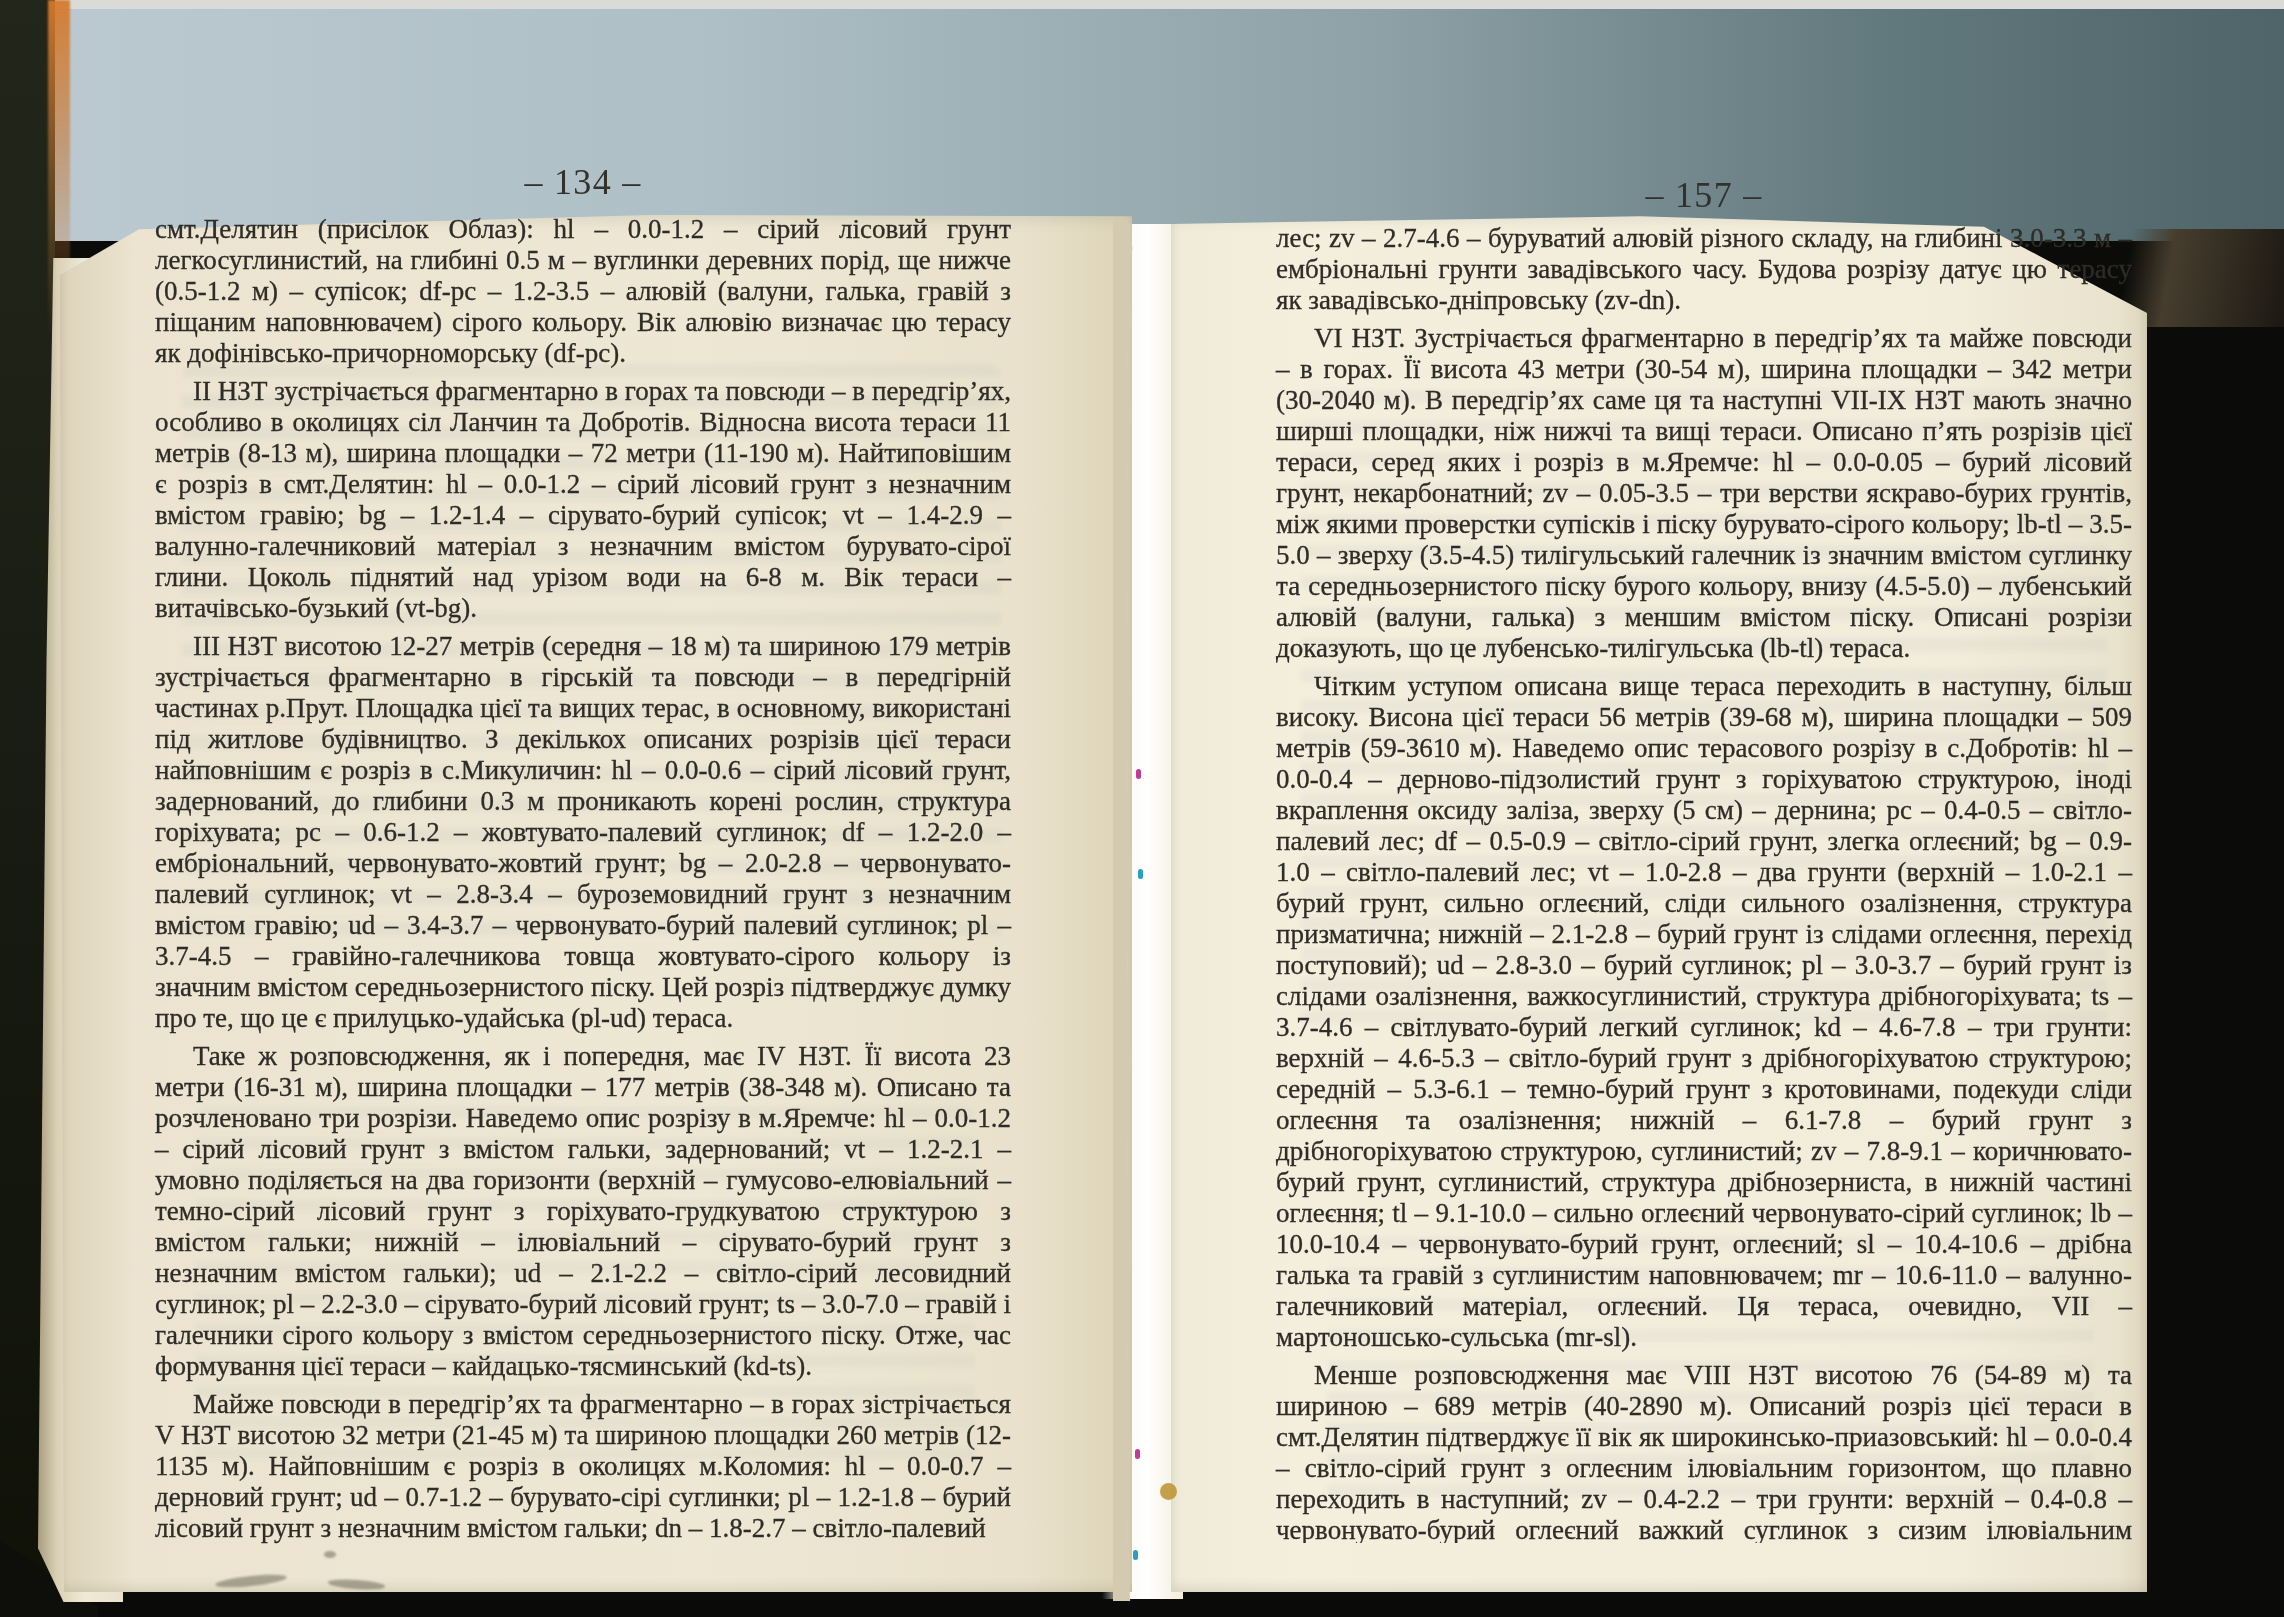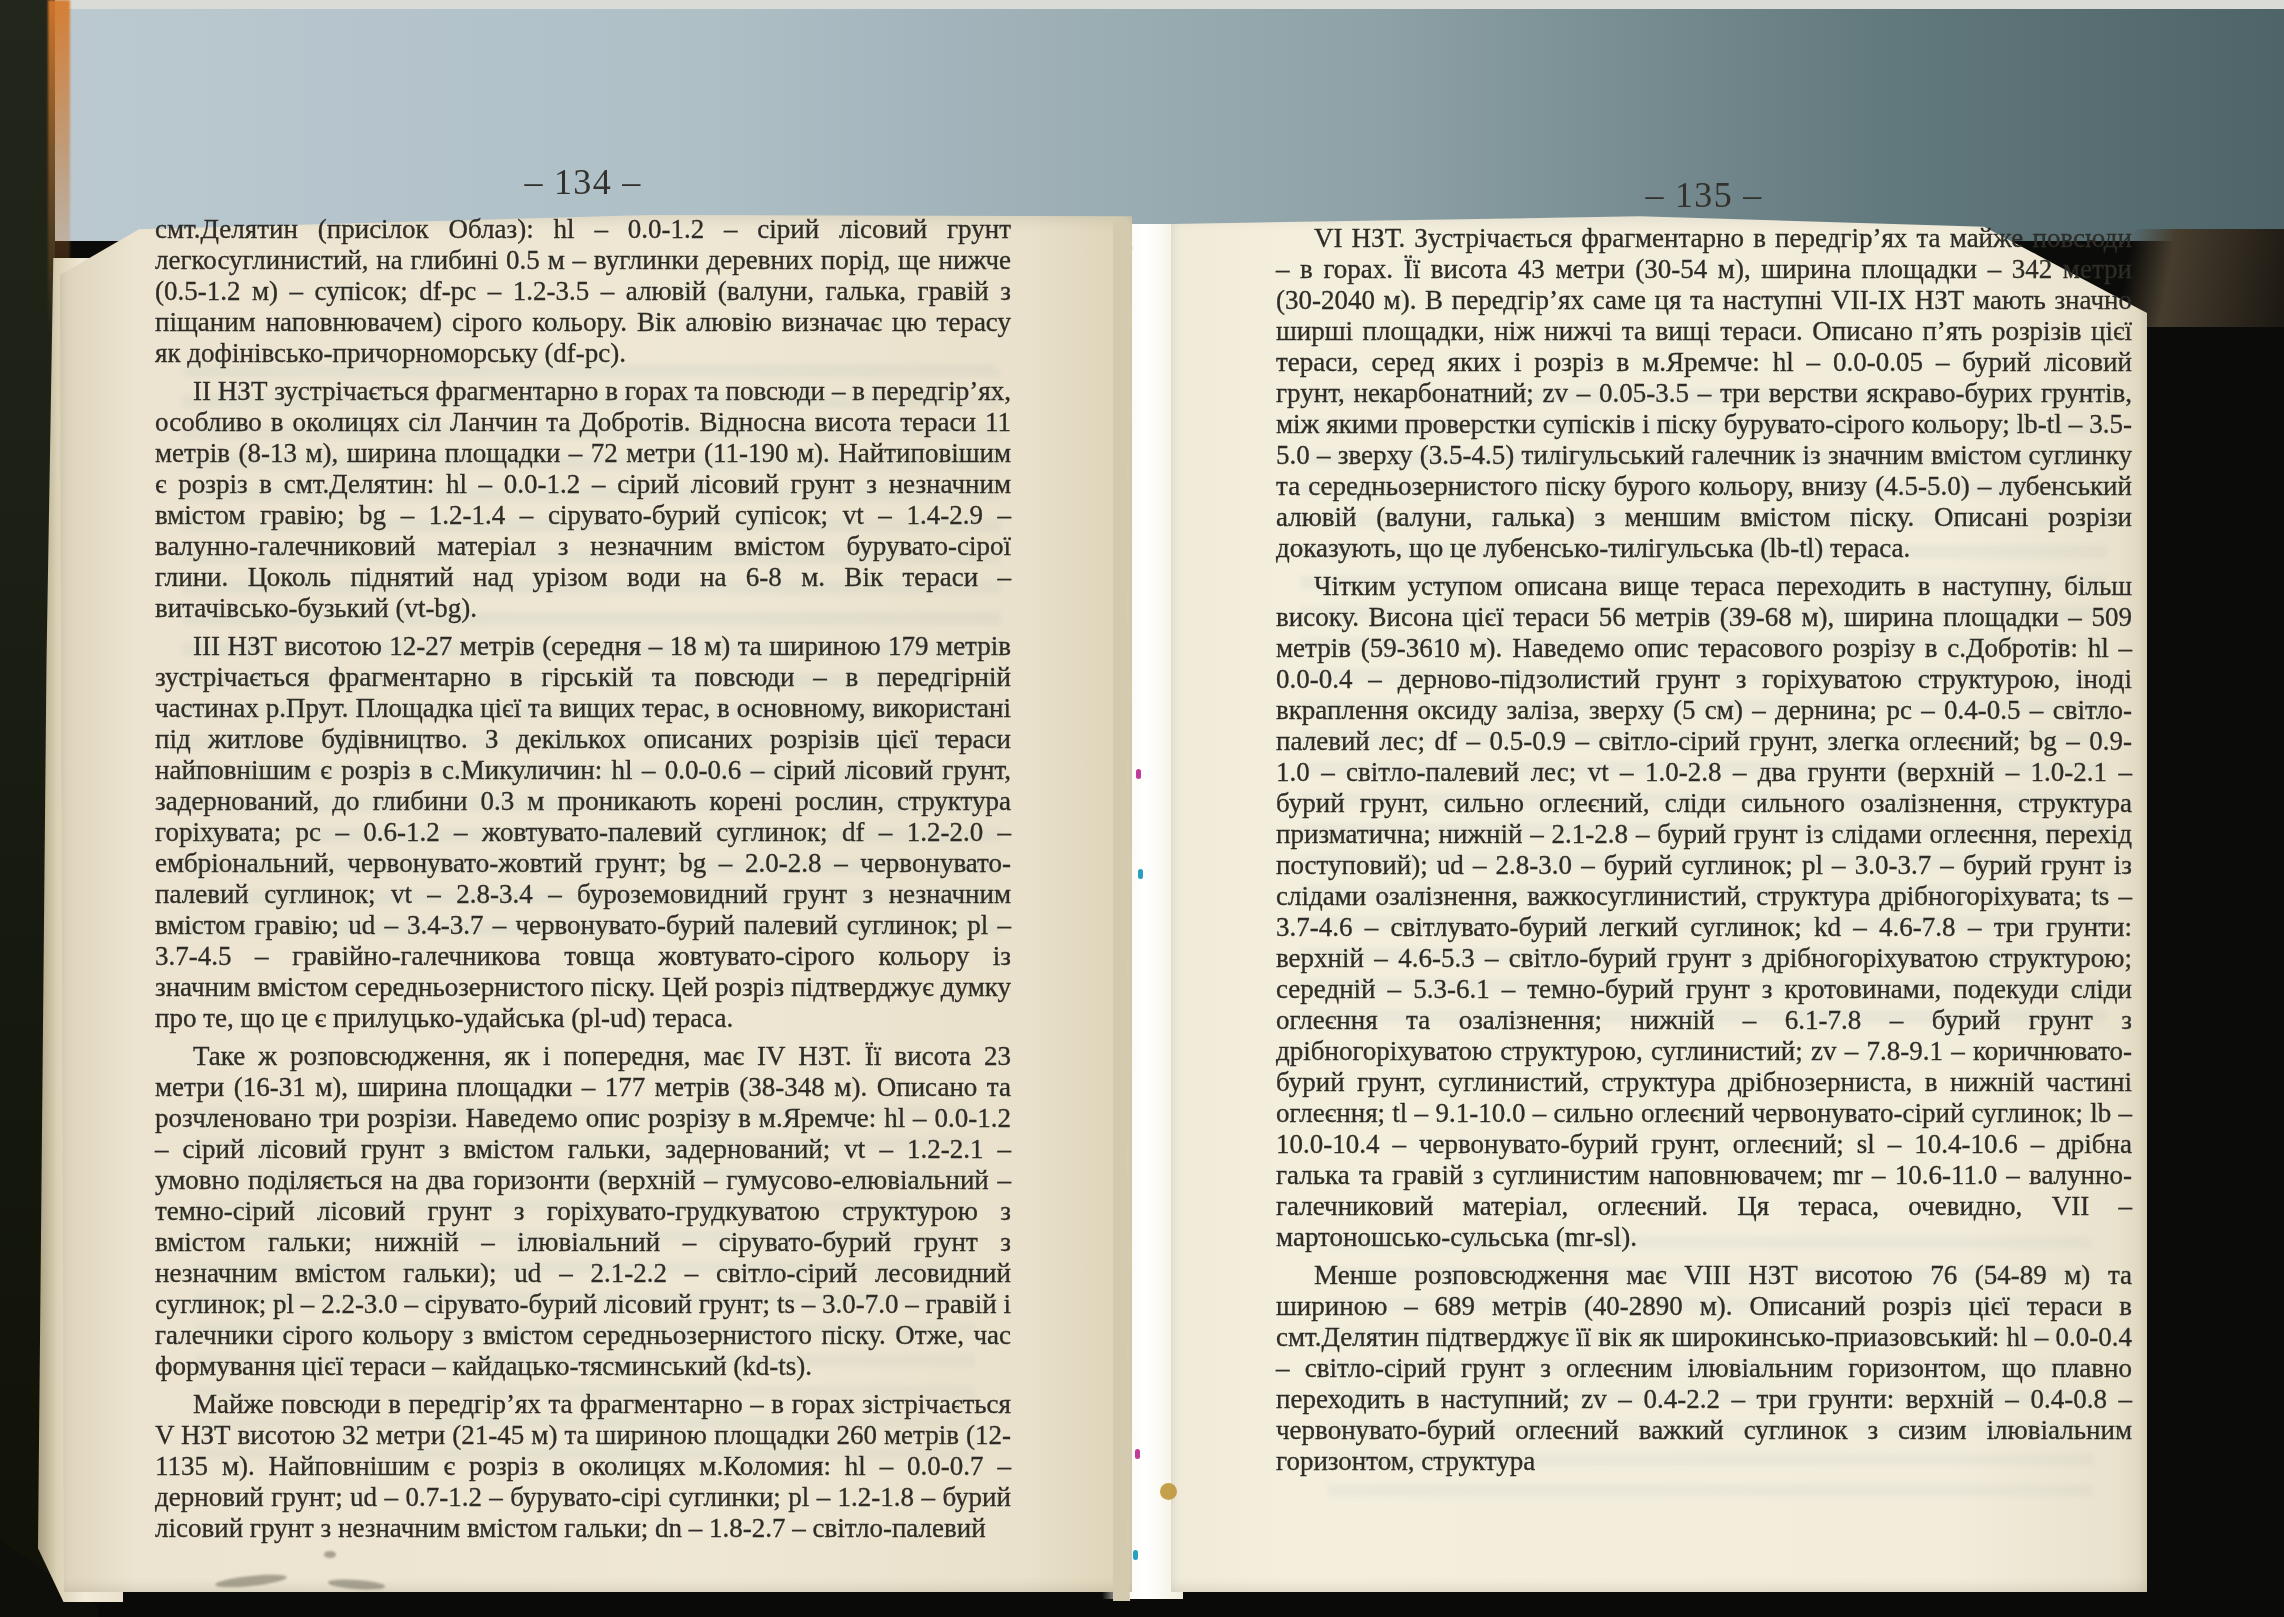--- a/index.html
+++ b/index.html
@@ -106,27 +106,28 @@
 <div class="stain-yellow"></div>
 <div class="smudge s1"></div>
 <div class="smudge s2"></div>
 <div class="smudge s3"></div>
 <div class="speck sp1"></div>
 <div class="speck sp2"></div>
 <div class="speck sp3"></div>
 <div class="speck sp4"></div>
 
 <div class="page-num pn-left">– 134 –</div>
-<div class="page-num pn-right">– 135 –</div>
+<div class="page-num pn-right">– 157 –</div>
 
 <div class="page-text pt-left">
     <p class="">смт.Делятин (присілок Облаз): hl – 0.0-1.2 – сірий лісовий грунт легкосуглинистий, на глибині 0.5 м – вуглинки деревних порід, ще нижче (0.5-1.2 м) – супісок; df-pc – 1.2-3.5 – алювій (валуни, галька, гравій з піщаним наповнювачем) сірого кольору. Вік алювію визначає цю терасу як дофінівсько-причорноморську (df-pc).</p>
     <p class="indent">ІІ НЗТ зустрічається фрагментарно в горах та повсюди – в передгір’ях, особливо в околицях сіл Ланчин та Добротів. Відносна висота тераси 11 метрів (8-13 м), ширина площадки – 72 метри (11-190 м). Найтиповішим є розріз в смт.Делятин: hl – 0.0-1.2 – сірий лісовий грунт з незначним вмістом гравію; bg – 1.2-1.4 – сірувато-бурий супісок; vt – 1.4-2.9 – валунно-галечниковий матеріал з незначним вмістом бурувато-сірої глини. Цоколь піднятий над урізом води на 6-8 м. Вік тераси – витачівсько-бузький (vt-bg).</p>
     <p class="indent">ІІІ НЗТ висотою 12-27 метрів (середня – 18 м) та шириною 179 метрів зустрічається фрагментарно в гірській та повсюди – в передгірній частинах р.Прут. Площадка цієї та вищих терас, в основному, використані під житлове будівництво. З декількох описаних розрізів цієї тераси найповнішим є розріз в с.Микуличин: hl – 0.0-0.6 – сірий лісовий грунт, задернований, до глибини 0.3 м проникають корені рослин, структура горіхувата; pc – 0.6-1.2 – жовтувато-палевий суглинок; df – 1.2-2.0 – ембріональний, червонувато-жовтий грунт; bg – 2.0-2.8 – червонувато-палевий суглинок; vt – 2.8-3.4 – буроземовидний грунт з незначним вмістом гравію; ud – 3.4-3.7 – червонувато-бурий палевий суглинок; pl – 3.7-4.5 – гравійно-галечникова товща жовтувато-сірого кольору із значним вмістом середньозернистого піску. Цей розріз підтверджує думку про те, що це є прилуцько-удайська (pl-ud) тераса.</p>
     <p class="indent">Таке ж розповсюдження, як і попередня, має IV НЗТ. Її висота 23 метри (16-31 м), ширина площадки – 177 метрів (38-348 м). Описано та розчленовано три розрізи. Наведемо опис розрізу в м.Яремче: hl – 0.0-1.2 – сірий лісовий грунт з вмістом гальки, задернований; vt – 1.2-2.1 – умовно поділяється на два горизонти (верхній – гумусово-елювіальний – темно-сірий лісовий грунт з горіхувато-грудкуватою структурою з вмістом гальки; нижній – ілювіальний – сірувато-бурий грунт з незначним вмістом гальки); ud – 2.1-2.2 – світло-сірий лесовидний суглинок; pl – 2.2-3.0 – сірувато-бурий лісовий грунт; ts – 3.0-7.0 – гравій і галечники сірого кольору з вмістом середньозернистого піску. Отже, час формування цієї тераси – кайдацько-тясминський (kd-ts).</p>
     <p class="indent">Майже повсюди в передгір’ях та фрагментарно – в горах зістрічається V НЗТ висотою 32 метри (21-45 м) та шириною площадки 260 метрів (12-1135 м). Найповнішим є розріз в околицях м.Коломия: hl – 0.0-0.7 – дерновий грунт; ud – 0.7-1.2 – бурувато-сірі суглинки; pl – 1.2-1.8 – бурий лісовий грунт з незначним вмістом гальки; dn – 1.8-2.7 – світло-палевий</p>
   </div>
 <div class="page-text pt-right">
+    <p class="">лес; zv – 2.7-4.6 – буруватий алювій різного складу, на глибині 3.0-3.3 м – ембріональні грунти завадівського часу. Будова розрізу датує цю терасу як завадівсько-дніпровську (zv-dn).</p>
     <p class="indent">VI НЗТ. Зустрічається фрагментарно в передгір’ях та майже повсюди – в горах. Її висота 43 метри (30-54 м), ширина площадки – 342 метри (30-2040 м). В передгір’ях саме ця та наступні VII-IX НЗТ мають значно ширші площадки, ніж нижчі та вищі тераси. Описано п’ять розрізів цієї тераси, серед яких і розріз в м.Яремче: hl – 0.0-0.05 – бурий лісовий грунт, некарбонатний; zv – 0.05-3.5 – три верстви яскраво-бурих грунтів, між якими проверстки супісків і піску бурувато-сірого кольору; lb-tl – 3.5-5.0 – зверху (3.5-4.5) тилігульський галечник із значним вмістом суглинку та середньозернистого піску бурого кольору, внизу (4.5-5.0) – лубенський алювій (валуни, галька) з меншим вмістом піску. Описані розрізи доказують, що це лубенсько-тилігульська (lb-tl) тераса.</p>
     <p class="indent">Чітким уступом описана вище тераса переходить в наступну, більш високу. Висона цієї тераси 56 метрів (39-68 м), ширина площадки – 509 метрів (59-3610 м). Наведемо опис терасового розрізу в с.Добротів: hl – 0.0-0.4 – дерново-підзолистий грунт з горіхуватою структурою, іноді вкраплення оксиду заліза, зверху (5 см) – дернина; pc – 0.4-0.5 – світло-палевий лес; df – 0.5-0.9 – світло-сірий грунт, злегка оглеєний; bg – 0.9-1.0 – світло-палевий лес; vt – 1.0-2.8 – два грунти (верхній – 1.0-2.1 – бурий грунт, сильно оглеєний, сліди сильного озалізнення, структура призматична; нижній – 2.1-2.8 – бурий грунт із слідами оглеєння, перехід поступовий); ud – 2.8-3.0 – бурий суглинок; pl – 3.0-3.7 – бурий грунт із слідами озалізнення, важкосуглинистий, структура дрібногоріхувата; ts – 3.7-4.6 – світлувато-бурий легкий суглинок; kd – 4.6-7.8 – три грунти: верхній – 4.6-5.3 – світло-бурий грунт з дрібногоріхуватою структурою; середній – 5.3-6.1 – темно-бурий грунт з кротовинами, подекуди сліди оглеєння та озалізнення; нижній – 6.1-7.8 – бурий грунт з дрібногоріхуватою структурою, суглинистий; zv – 7.8-9.1 – коричнювато-бурий грунт, суглинистий, структура дрібнозерниста, в нижній частині оглеєння; tl – 9.1-10.0 – сильно оглеєний червонувато-сірий суглинок; lb – 10.0-10.4 – червонувато-бурий грунт, оглеєний; sl – 10.4-10.6 – дрібна галька та гравій з суглинистим наповнювачем; mr – 10.6-11.0 – валунно-галечниковий матеріал, оглеєний. Ця тераса, очевидно, VII – мартоношсько-сульська (mr-sl).</p>
     <p class="indent">Менше розповсюдження має VIII НЗТ висотою 76 (54-89 м) та шириною – 689 метрів (40-2890 м). Описаний розріз цієї тераси в смт.Делятин підтверджує її вік як широкинсько-приазовський: hl – 0.0-0.4 – світло-сірий грунт з оглеєним ілювіальним горизонтом, що плавно переходить в наступний; zv – 0.4-2.2 – три грунти: верхній – 0.4-0.8 – червонувато-бурий оглеєний важкий суглинок з сизим ілювіальним горизонтом, структура</p>
   </div>
 
 
 </body></html>

